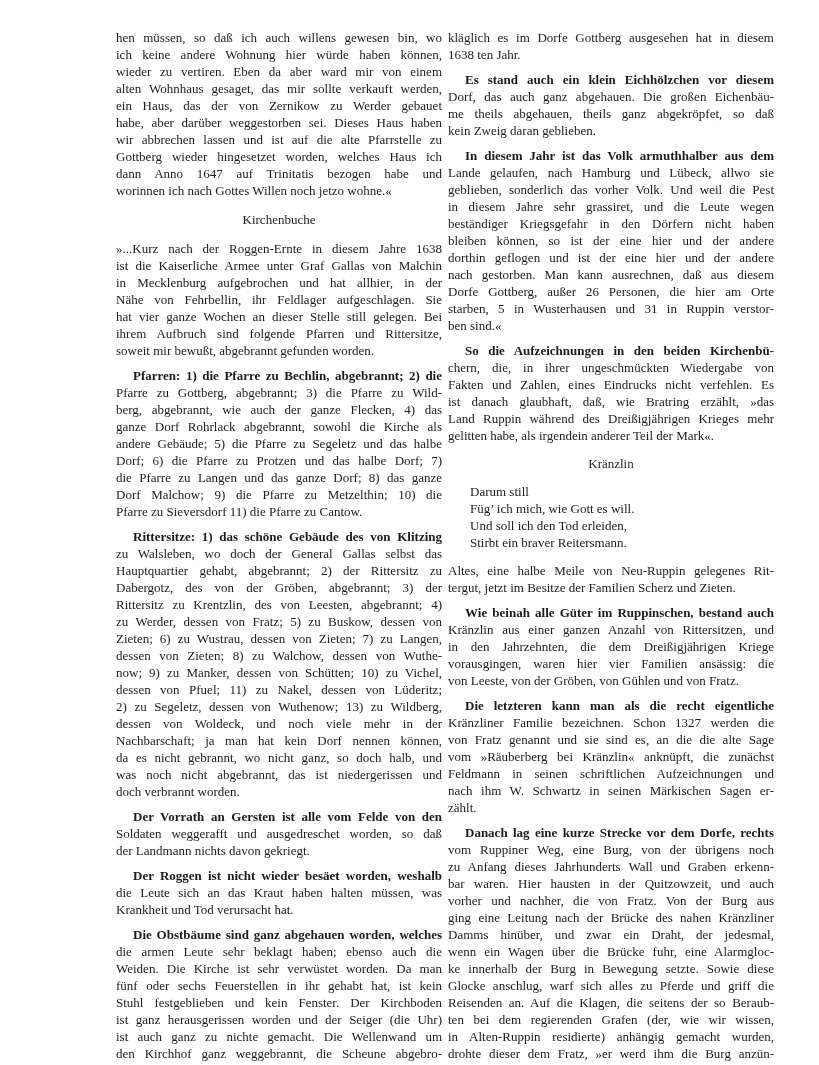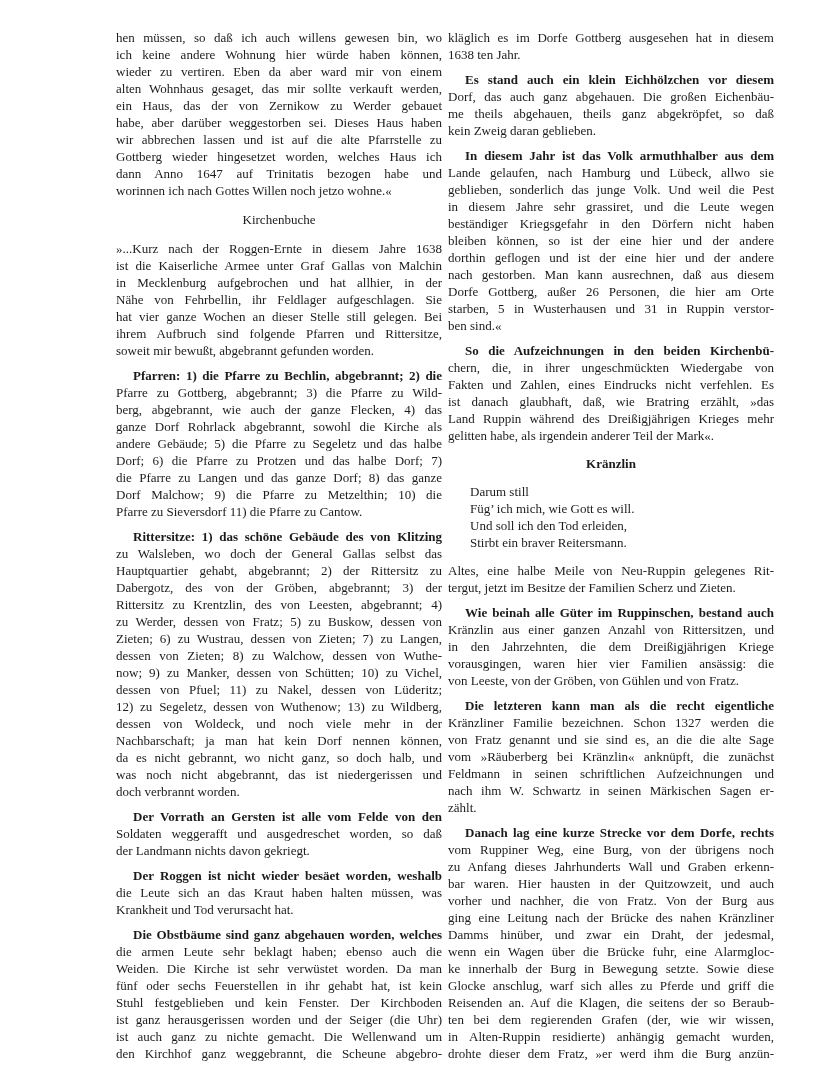--- a/index.html
+++ b/index.html
@@ -19,21 +19,21 @@
     line-height: 17px;
   }
   .column.left  { left: 108px; }
   .column.right { left: 440px; }
   .block { margin: 8px; }
   .line { height: 17px; text-align: left; }
   .line.just { text-align: justify; text-align-last: justify; }
   .line.indent { text-indent: 17px; font-weight: bold; }
   .block.heading { margin: 12px 0; }
   .block.heading .line { text-align: center; text-align-last: center; }
-  .block.heading-bold { margin: 11px 0; font-weight: bold; }
+  .block.heading-bold { margin: 11px 0; font-weight: normal; }
   .block.heading-bold .line { text-align: center; text-align-last: center; }
   .block.poem { margin: 0 0 11px 0; padding-left: 30px; }
   .page-number {
     text-align: right;
     margin-top: 4px;
     font-size: 16px;
   }
 </style>
 </head>
 <body>
@@ -78,21 +78,21 @@
       <div class="line just indent">Rittersitze: 1) das schöne Gebäude des von Klitzing</div>
       <div class="line just">zu Walsleben, wo doch der General Gallas selbst das</div>
       <div class="line just">Hauptquartier gehabt, abgebrannt; 2) der Rittersitz zu</div>
       <div class="line just">Dabergotz, des von der Gröben, abgebrannt; 3) der</div>
       <div class="line just">Rittersitz zu Krentzlin, des von Leesten, abgebrannt; 4)</div>
       <div class="line just">zu Werder, dessen von Fratz; 5) zu Buskow, dessen von</div>
       <div class="line just">Zieten; 6) zu Wustrau, dessen von Zieten; 7) zu Langen,</div>
       <div class="line just">dessen von Zieten; 8) zu Walchow, dessen von Wuthe-</div>
       <div class="line just">now; 9) zu Manker, dessen von Schütten; 10) zu Vichel,</div>
       <div class="line just">dessen von Pfuel; 11) zu Nakel, dessen von Lüderitz;</div>
-      <div class="line just">12) zu Segeletz, dessen von Wuthenow; 13) zu Wildberg,</div>
+      <div class="line just">2) zu Segeletz, dessen von Wuthenow; 13) zu Wildberg,</div>
       <div class="line just">dessen von Woldeck, und noch viele mehr in der</div>
       <div class="line just">Nachbarschaft; ja man hat kein Dorf nennen können,</div>
       <div class="line just">da es nicht gebrannt, wo nicht ganz, so doch halb, und</div>
       <div class="line just">was noch nicht abgebrannt, das ist niedergerissen und</div>
       <div class="line">doch verbrannt worden.</div>
     </div>
     <div class="block para">
       <div class="line just indent">Der Vorrath an Gersten ist alle vom Felde von den</div>
       <div class="line just">Soldaten weggerafft und ausgedreschet worden, so daß</div>
       <div class="line">der Landmann nichts davon gekriegt.</div>
@@ -122,21 +122,21 @@
     </div>
     <div class="block para">
       <div class="line just indent">Es stand auch ein klein Eichhölzchen vor diesem</div>
       <div class="line just">Dorf, das auch ganz abgehauen. Die großen Eichenbäu-</div>
       <div class="line just">me theils abgehauen, theils ganz abgekröpfet, so daß</div>
       <div class="line">kein Zweig daran geblieben.</div>
     </div>
     <div class="block para">
       <div class="line just indent">In diesem Jahr ist das Volk armuthhalber aus dem</div>
       <div class="line just">Lande gelaufen, nach Hamburg und Lübeck, allwo sie</div>
-      <div class="line just">geblieben, sonderlich das junge Volk. Und weil die Pest</div>
+      <div class="line just">geblieben, sonderlich das vorher Volk. Und weil die Pest</div>
       <div class="line just">in diesem Jahre sehr grassiret, und die Leute wegen</div>
       <div class="line just">beständiger Kriegsgefahr in den Dörfern nicht haben</div>
       <div class="line just">bleiben können, so ist der eine hier und der andere</div>
       <div class="line just">dorthin geflogen und ist der eine hier und der andere</div>
       <div class="line just">nach gestorben. Man kann ausrechnen, daß aus diesem</div>
       <div class="line just">Dorfe Gottberg, außer 26 Personen, die hier am Orte</div>
       <div class="line just">starben, 5 in Wusterhausen und 31 in Ruppin verstor-</div>
       <div class="line">ben sind.«</div>
     </div>
     <div class="block para">

